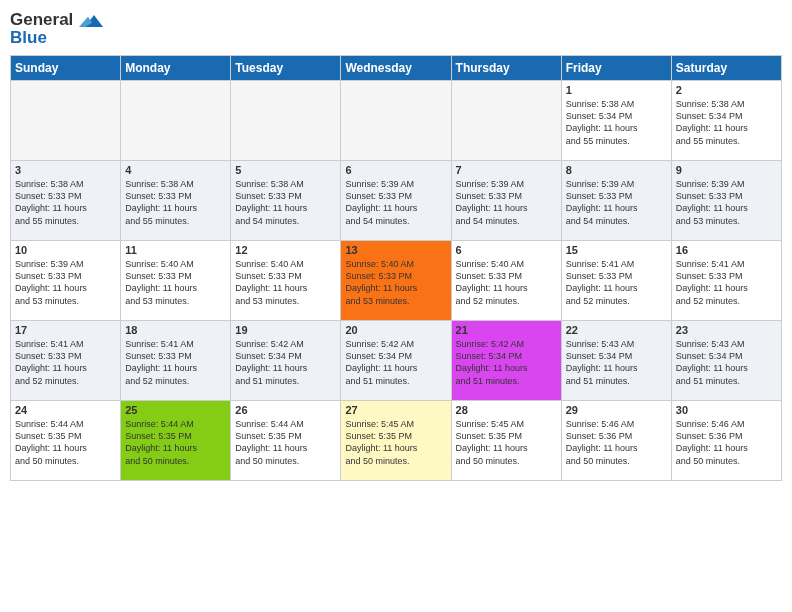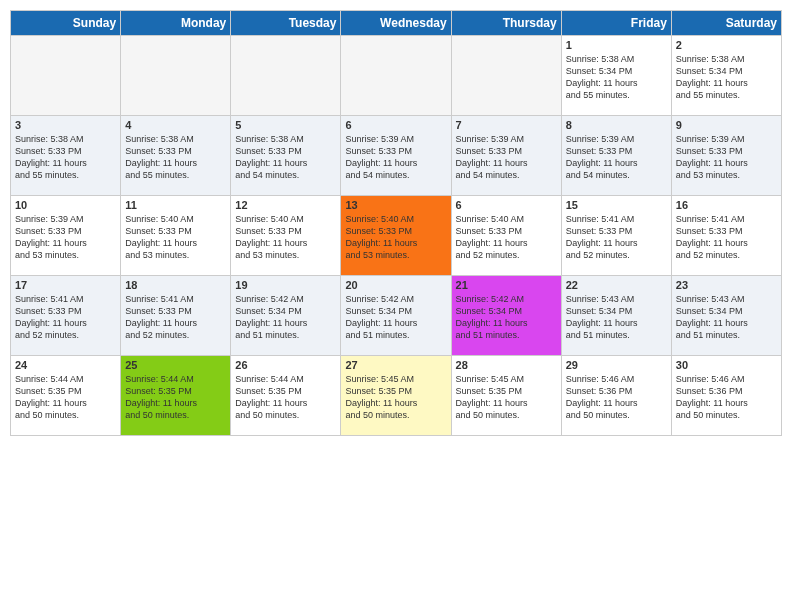--- a/index.html
+++ b/index.html
@@ -48,21 +48,21 @@
       width: 100%;
       border-collapse: collapse;
       table-layout: fixed;
     }
     .calendar th {
       background: #1a6ab1;
       color: #fff;
       font-size: 12px;
       font-weight: bold;
       padding: 5px 4px;
-      text-align: right;
+      text-align: left;
       border: 1px solid #ccc;
     }
     .calendar td {
       vertical-align: top;
       border: 1px solid #ccc;
       padding: 3px 4px;
       font-size: 9.5px;
       color: #333;
       height: 80px;
       background: #fff;
@@ -89,20 +89,40 @@
     .empty-cell {
       background: #f5f5f5 !important;
     }
     .row-even td { background: #eef2f7; }
     .row-odd td { background: #fff; }
   </style>
 </head>
 <body>
 
 <div class="page">
+  <div class="header">
+    <div class="logo">
+      <div>
+        <div style="display:flex;align-items:center;gap:2px;">
+          <div style="font-size:17px;font-weight:bold;color:#333;line-height:1.15;">
+            <span style="color:#333;">General</span>
+            <svg class="logo-icon" viewBox="0 0 40 30" style="display:inline;vertical-align:middle;width:24px;height:18px;margin-left:1px;">
+              <polygon points="10,25 25,5 40,25" fill="#1a6ab1"></polygon>
+              <polygon points="0,25 15,8 22,18 10,25" fill="#4a9fd4"></polygon>
+            </svg>
+          </div>
+        </div>
+        <div style="font-size:17px;font-weight:bold;color:#1a6ab1;line-height:1.15;margin-top:-2px;">Blue</div>
+      </div>
+    </div>
+    <div class="title-block">
+      <div class="month-title"></div>
+      <div class="location-title"></div>
+    </div>
+  </div>
 
   <table class="calendar">
     <thead>
       <tr>
       <th>Sunday</th>
           <th>Monday</th>
           <th>Tuesday</th>
           <th>Wednesday</th>
           <th>Thursday</th>
           <th>Friday</th>

